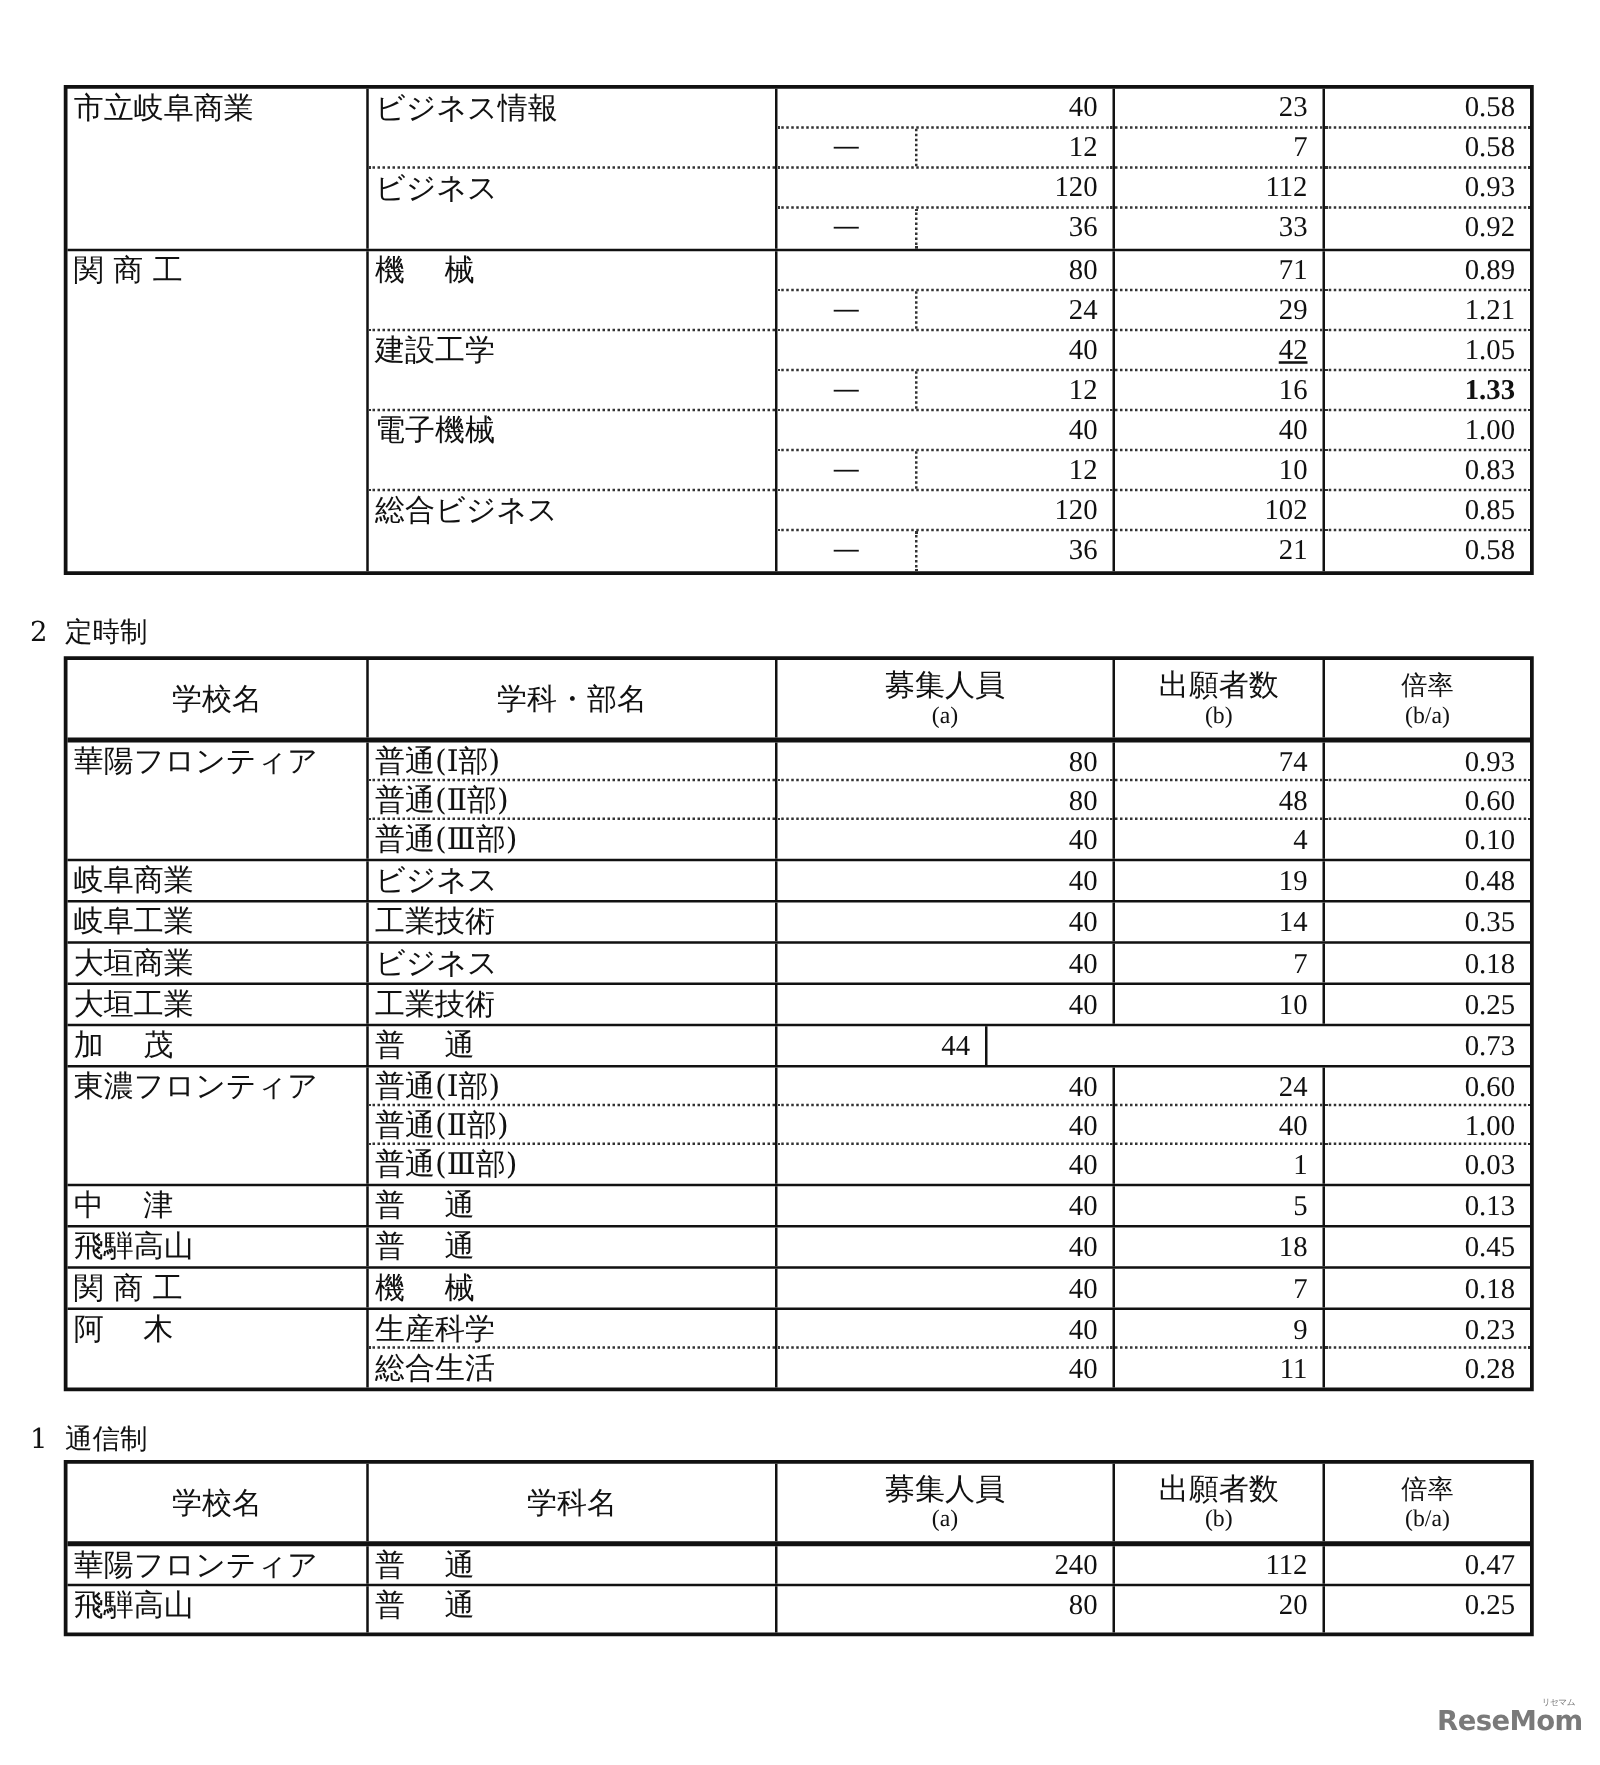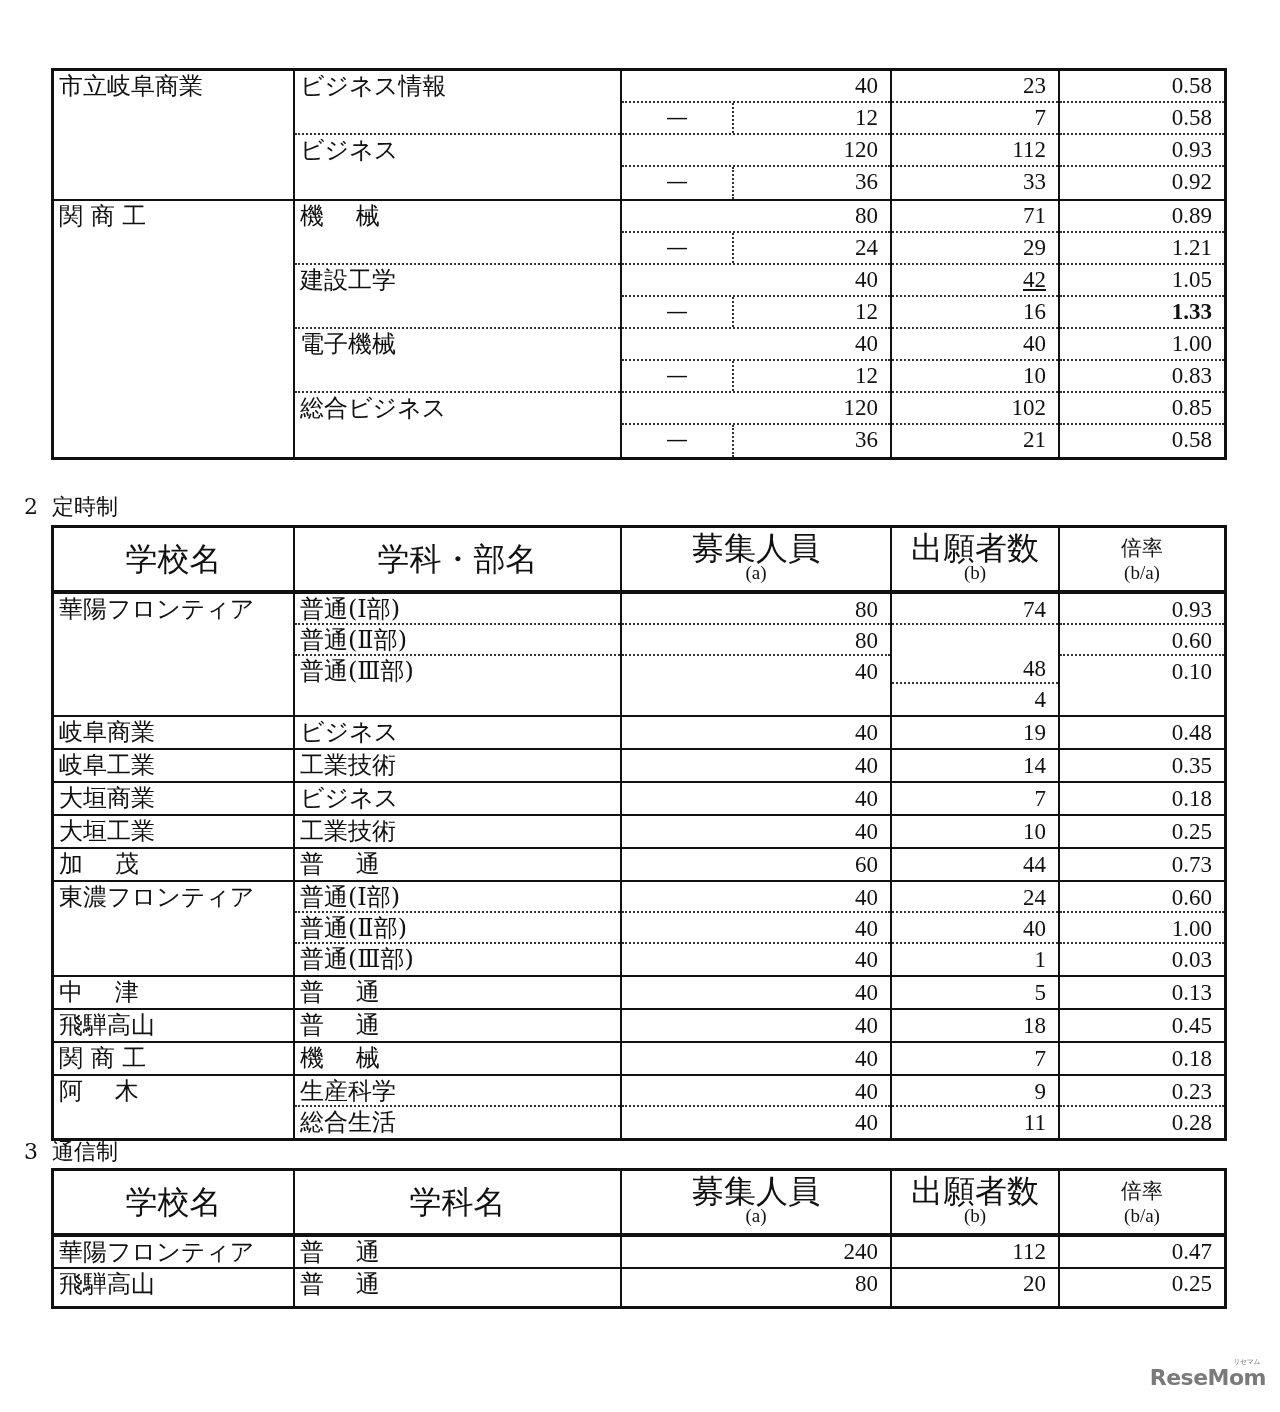--- a/index.html
+++ b/index.html
@@ -20,21 +20,21 @@
     .txt { font-size: 24px; line-height: 30px; white-space: pre; padding-left: 5px; }
     .num { font-size: 23px; line-height: 30px; text-align: right; padding-right: 12px;
            font-family: "Liberation Serif", "DejaVu Serif", serif; }
     .sub { display: flex; height: 31px; border-bottom: 2px dotted #333; box-sizing: border-box; }
     .sub:last-child { border-bottom: none; }
     .sub .dash-part { width: 110px; border-right: 2px dotted #333; text-align: center; font-size: 22px; line-height: 30px; }
     .sub .val-part { flex: 1; }
     .solid-bottom { border-bottom: 2px solid #111; }
     .head-row { border-bottom: 4px solid #111; }
     .hcell { display: flex; flex-direction: column; justify-content: center; align-items: center; text-align: center; height: 100%; }
-    .hmain { font-size: 32px; line-height: 28px; }
+    .hmain { font-size: 24px; line-height: 28px; }
     .hsub { font-size: 19px; line-height: 22px; font-family: "Liberation Serif", serif; }
     .section-title { position: absolute; left: 24px; font-size: 22px; line-height: 28px; white-space: pre; }
     .logo { position: absolute; right: 14px; bottom: 22px; font-family: "DejaVu Sans", sans-serif; font-weight: bold; font-size: 22px; color: #7a7a7a; letter-spacing: -0.5px; }
     .logo small { position: absolute; right: 6px; top: -8px; font-size: 7px; font-weight: normal; }
   </style>
 </head>
 <body>
 
 <div class="tbl-wrap" style="top:68px;" id="t1">
     <div class="row solid-bottom">
@@ -227,21 +227,21 @@
           <div class="txt" style="height: 31px; line-height: 31px; border-bottom: 2px dotted rgb(51, 51, 51); box-sizing: border-box;">普通(Ⅱ部)</div>
           <div class="txt" style="height: 31px; line-height: 31px; border-bottom: none; box-sizing: border-box;">普通(Ⅲ部)</div>
         </div>
         <div class="cell c-quota">
           <div class="num" style="height: 31px; line-height: 31px; border-bottom: 2px dotted rgb(51, 51, 51); box-sizing: border-box;">80</div>
           <div class="num" style="height: 31px; line-height: 31px; border-bottom: 2px dotted rgb(51, 51, 51); box-sizing: border-box;">80</div>
           <div class="num" style="height: 31px; line-height: 31px; border-bottom: none; box-sizing: border-box;">40</div>
         </div>
         <div class="cell c-apply">
           <div class="num" style="height: 31px; line-height: 31px; border-bottom: 2px dotted rgb(51, 51, 51); box-sizing: border-box;">74</div>
-          <div class="num" style="height: 31px; line-height: 31px; border-bottom: 2px dotted rgb(51, 51, 51); box-sizing: border-box; margin-top: 28px;">48</div>
+          <div class="num" style="height: 31px; line-height: 31px; border-bottom: 2px dotted rgb(51, 51, 51); box-sizing: border-box;">48</div>
           <div class="num" style="height: 31px; line-height: 31px; border-bottom: none; box-sizing: border-box;">4</div>
         </div>
         <div class="cell c-ratio">
           <div class="num" style="height: 31px; line-height: 31px; border-bottom: 2px dotted rgb(51, 51, 51); box-sizing: border-box;">0.93</div>
           <div class="num" style="height: 31px; line-height: 31px; border-bottom: 2px dotted rgb(51, 51, 51); box-sizing: border-box;">0.60</div>
           <div class="num" style="height: 31px; line-height: 31px; border-bottom: none; box-sizing: border-box;">0.10</div>
         </div>
       </div>
       <div class="row solid-bottom">
         <div class="cell c-school">
@@ -311,23 +311,20 @@
           <div class="num" style="height: 31px; line-height: 31px; border-bottom: none; box-sizing: border-box;">0.25</div>
         </div>
       </div>
       <div class="row solid-bottom">
         <div class="cell c-school">
           <div class="txt">加　 茂</div>
         </div>
         <div class="cell c-course">
           <div class="txt" style="height: 31px; line-height: 31px; border-bottom: none; box-sizing: border-box;">普　 通</div>
         </div>
-        <div class="cell c-quota">
-          <div class="num" style="height: 31px; line-height: 31px; border-bottom: none; box-sizing: border-box;">60</div>
-        </div>
         <div class="cell c-apply">
           <div class="num" style="height: 31px; line-height: 31px; border-bottom: none; box-sizing: border-box;">44</div>
         </div>
         <div class="cell c-ratio">
           <div class="num" style="height: 31px; line-height: 31px; border-bottom: none; box-sizing: border-box;">0.73</div>
         </div>
       </div>
       <div class="row solid-bottom">
         <div class="cell c-school">
           <div class="txt">東濃フロンティア</div>
@@ -421,21 +418,21 @@
           <div class="num" style="height: 31px; line-height: 31px; border-bottom: none; box-sizing: border-box;">11</div>
         </div>
         <div class="cell c-ratio">
           <div class="num" style="height: 31px; line-height: 31px; border-bottom: 2px dotted rgb(51, 51, 51); box-sizing: border-box;">0.23</div>
           <div class="num" style="height: 31px; line-height: 31px; border-bottom: none; box-sizing: border-box;">0.28</div>
         </div>
       </div>
     </div>
 </div>
 
-<div class="section-title" style="top:1138px;">3  通信制</div>
+<div class="section-title" style="top:1138px;">1  通信制</div>
 <div class="tbl-wrap" style="top:1168px;" id="t3">
   <div class="row head-row" style="height:62px;">
     <div class="cell c-school">
         <div class="hcell">
           <span class="hmain">学校名</span>
         </div>
       </div>
     <div class="cell c-course">
         <div class="hcell">
           <span class="hmain">学科名</span>

